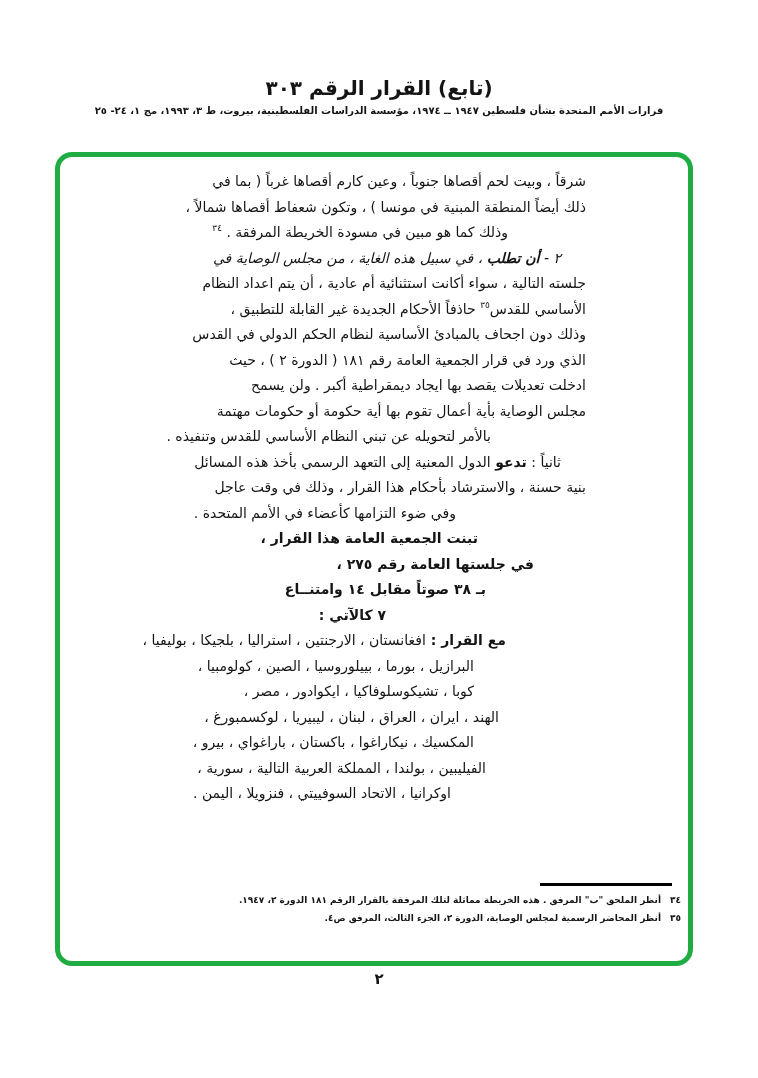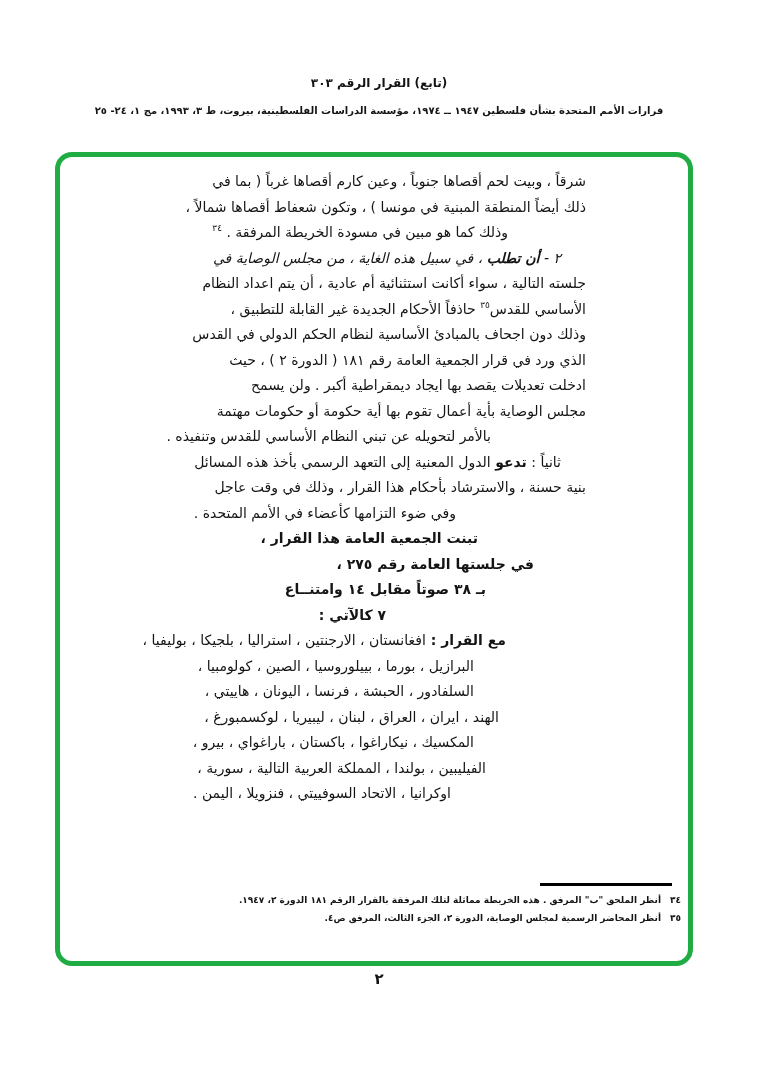--- a/index.html
+++ b/index.html
@@ -2,21 +2,21 @@
 <html lang="ar"><head>
 <meta charset="utf-8">
 <style>
   html,body{margin:0;padding:0;}
   body{
     width:758px;height:1078px;position:relative;background:#ffffff;
     font-family:"DejaVu Sans",sans-serif;color:#141414;overflow:hidden;
   }
   .title{
     position:absolute;top:76px;left:0;right:0;text-align:center;
-    direction:rtl;font-weight:bold;font-size:12px;letter-spacing:.5px;
+    direction:rtl;font-weight:bold;font-size:20px;letter-spacing:.5px;
   }
   .source{
     position:absolute;top:105px;left:8px;right:8px;text-align:center;
     direction:rtl;font-weight:bold;font-size:10px;white-space:nowrap;
   }
   .frame{
     position:absolute;left:55px;top:152px;width:628px;height:804px;
     border:5px solid #1fad43;border-radius:17px;
   }
   .doc{
@@ -70,21 +70,21 @@
       </div>
       <div class="block-bold">
         <div class="line" style="margin-right: 108px;"><span>تبنت الجمعية العامة هذا القرار ،</span></div>
         <div class="line" style="margin-right: 52px;"><span>في جلستها العامة رقم ٢٧٥ ،</span></div>
         <div class="line" style="margin-right: 100px;"><span>بـ ٣٨ صوتاً مقابل ١٤ وامتنــاع</span></div>
         <div class="line" style="margin-right: 200px;"><span>٧ كالآتي :</span></div>
       </div>
       <div>
         <div class="line" style="margin-right: 80px;"><span style="font-weight: bold;">مع القرار : </span><span>افغانستان ، الارجنتين ، استراليا ، بلجيكا ، بوليفيا ،</span></div>
         <div class="line" style="margin-right: 112px;"><span>البرازيل ، بورما ، بييلوروسيا ، الصين ، كولومبيا ،</span></div>
-        <div class="line" style="margin-right: 112px;"><span>السلفادور ، الحبشة ، فرنسا ، اليونان ، هاييتي ،</span></div>
+        <div class="line" style="margin-right: 112px;"><span>كوبا ، تشيكوسلوفاكيا ، ايكوادور ، مصر ،</span></div>
         <div class="line" style="margin-right: 87px;"><span>الهند ، ايران ، العراق ، لبنان ، ليبيريا ، لوكسمبورغ ،</span></div>
         <div class="line" style="margin-right: 112px;"><span>المكسيك ، نيكاراغوا ، باكستان ، باراغواي ، بيرو ،</span></div>
         <div class="line" style="margin-right: 100px;"><span>الفيليبين ، بولندا ، المملكة العربية التالية ، سورية ،</span></div>
         <div class="line" style="margin-right: 135px;"><span>اوكرانيا ، الاتحاد السوفييتي ، فنزويلا ، اليمن .</span></div>
       </div>
     </div>
   <div class="fnsep"></div>
   <div class="footnotes">
       <div><span class="fn-num">٣٤</span><span>أنظر الملحق "ب" المرفق . هذه الخريطة مماثلة لتلك المرفقة بالقرار الرقم ١٨١ الدورة ٢، ١٩٤٧.</span></div>
       <div><span class="fn-num">٣٥</span><span>أنظر المحاضر الرسمية لمجلس الوصاية، الدورة ٢، الجزء الثالث، المرفق ص٤.</span></div>

